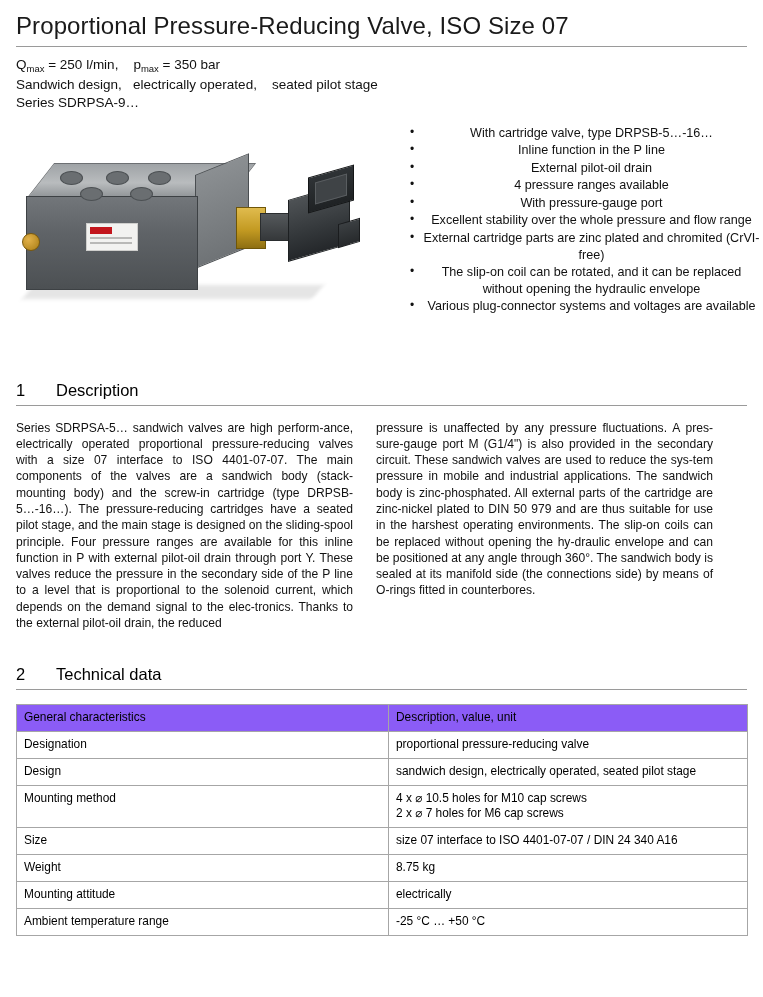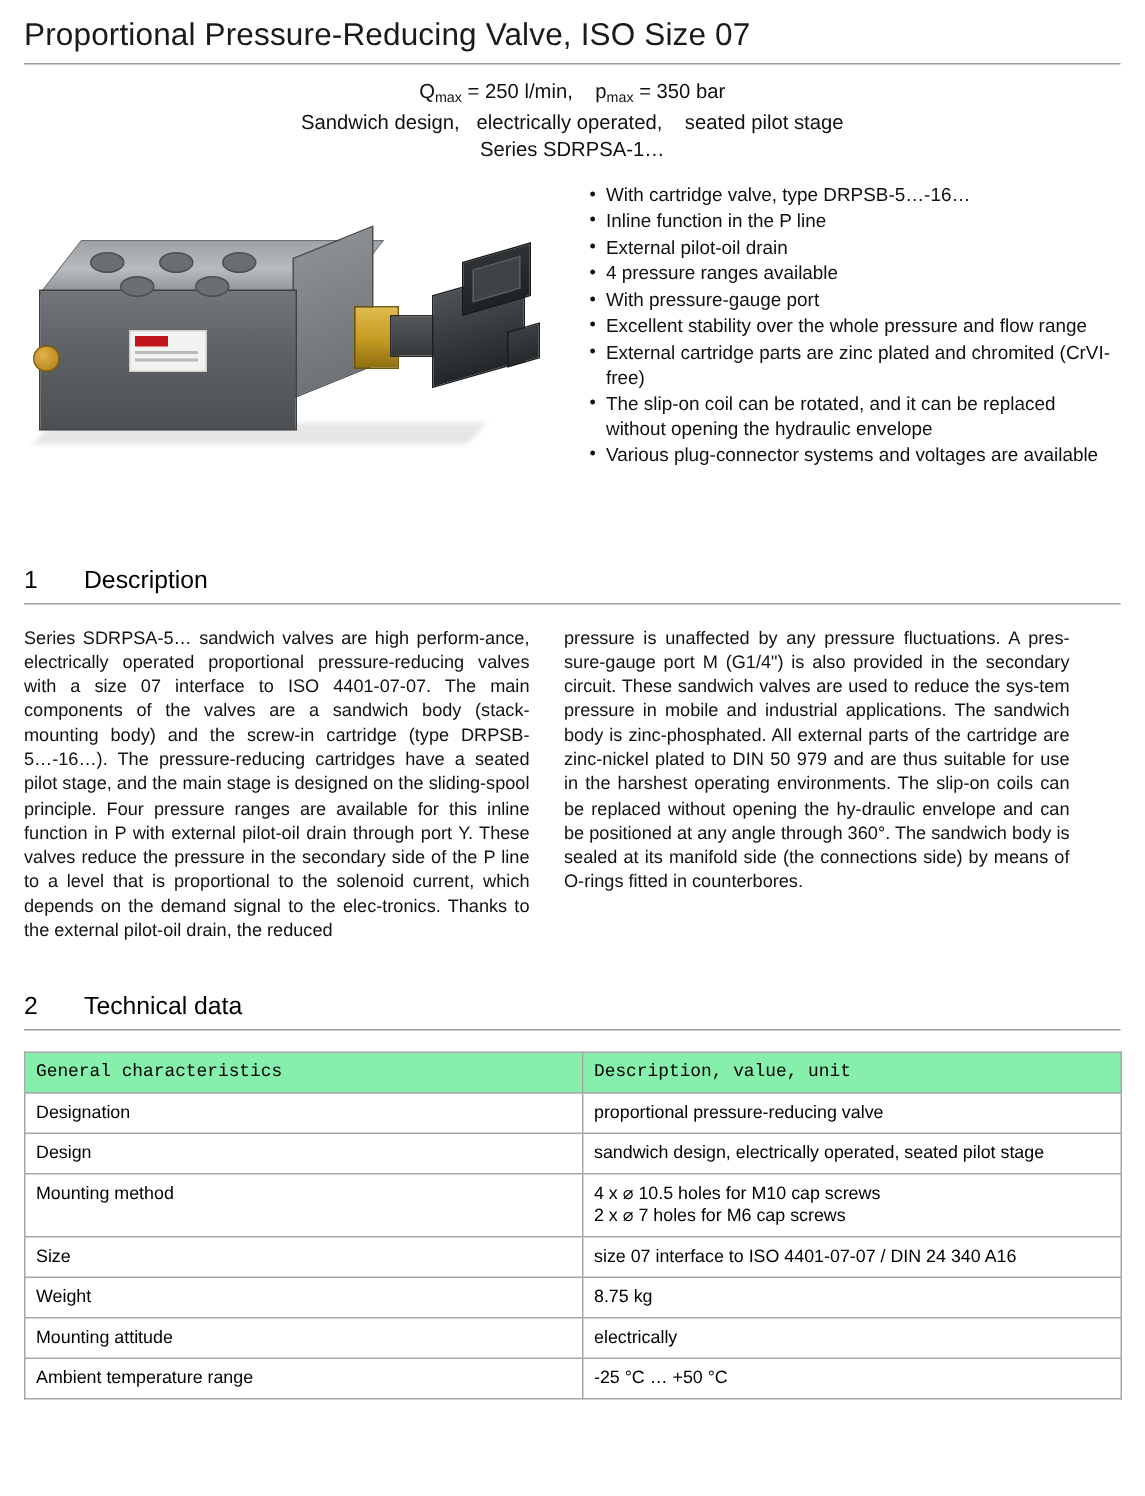--- a/index.html
+++ b/index.html
@@ -16,36 +16,35 @@
     overflow: hidden;
   }
   .page {
     position: relative;
     width: 763px;
     height: 997px;
     box-sizing: border-box;
     padding: 0 16px;
   }
   .doc-title {
-    font-size: 21px;
+    font-size: 24px;
     font-weight: normal;
     letter-spacing: 0.1px;
     margin: 12px 0 0 0;
     color: #1a1a1a;
   }
   .title-rule {
     border: none;
     border-top: 1px solid #9a9a9a;
     margin: 6px 0 9px 0;
   }
   .subtitle-block {
     font-size: 13.5px;
     line-height: 18.5px;
     color: #111;
-    text-align: center;
   }
   .subtitle-line {
     white-space: pre;
   }
   sub {
     font-size: 9.5px;
     vertical-align: baseline;
     position: relative;
     top: 3px;
   }
@@ -205,25 +204,26 @@
     top: 138px;
     width: 290px;
     height: 14px;
     background: rgba(0,0,0,0.10);
     filter: blur(2px);
     transform: skewX(-40deg);
   }
 
   .features {
     position: absolute;
-    left: 377px;
+    left: 394px;
     top: 0;
     width: 352px;
     font-size: 12.6px;
     line-height: 16.6px;
+    text-align: center;
   }
   .features ul {
     list-style: none;
     margin: 0;
     padding: 0;
   }
   .features li {
     position: relative;
     padding-left: 11px;
     margin-bottom: 1px;
@@ -279,39 +279,38 @@
   }
   table.tech th, table.tech td {
     border: 1px solid #a6a6a6;
     padding: 5px 7px 6px 7px;
     text-align: left;
     vertical-align: top;
     font-weight: normal;
     line-height: 15px;
   }
   table.tech thead th {
-    background: #86efac;
-    font-family: Liberation Mono, monospace;
+    background: #8b5cf6;
   }
   table.tech col.c1 { width: 372px; }
   table.tech col.c2 { width: 359px; }
   .cell-multi div { white-space: nowrap; }
 </style>
 </head>
 <body>
 
 <div class="page">
 
   <h1 class="doc-title">Proportional Pressure-Reducing Valve, ISO Size 07</h1>
   <hr class="title-rule">
 
   <div class="subtitle-block">
     <div class="subtitle-line"><span>Q</span><sub>max</sub><span> = 250 l/min,    p</span><sub>max</sub><span> = 350 bar</span></div>
     <div class="subtitle-line">Sandwich design,   electrically operated,    seated pilot stage</div>
-    <div class="subtitle-line">Series SDRPSA-1…</div>
+    <div class="subtitle-line">Series SDRPSA-9…</div>
   </div>
 
   <div class="hero">
 
     <div class="hero-image">
       <div class="valve">
         <div class="v-shadow"></div>
         <div class="v-body-top"></div>
         <div class="v-body-side"></div>
         <div class="v-body-front"></div>

